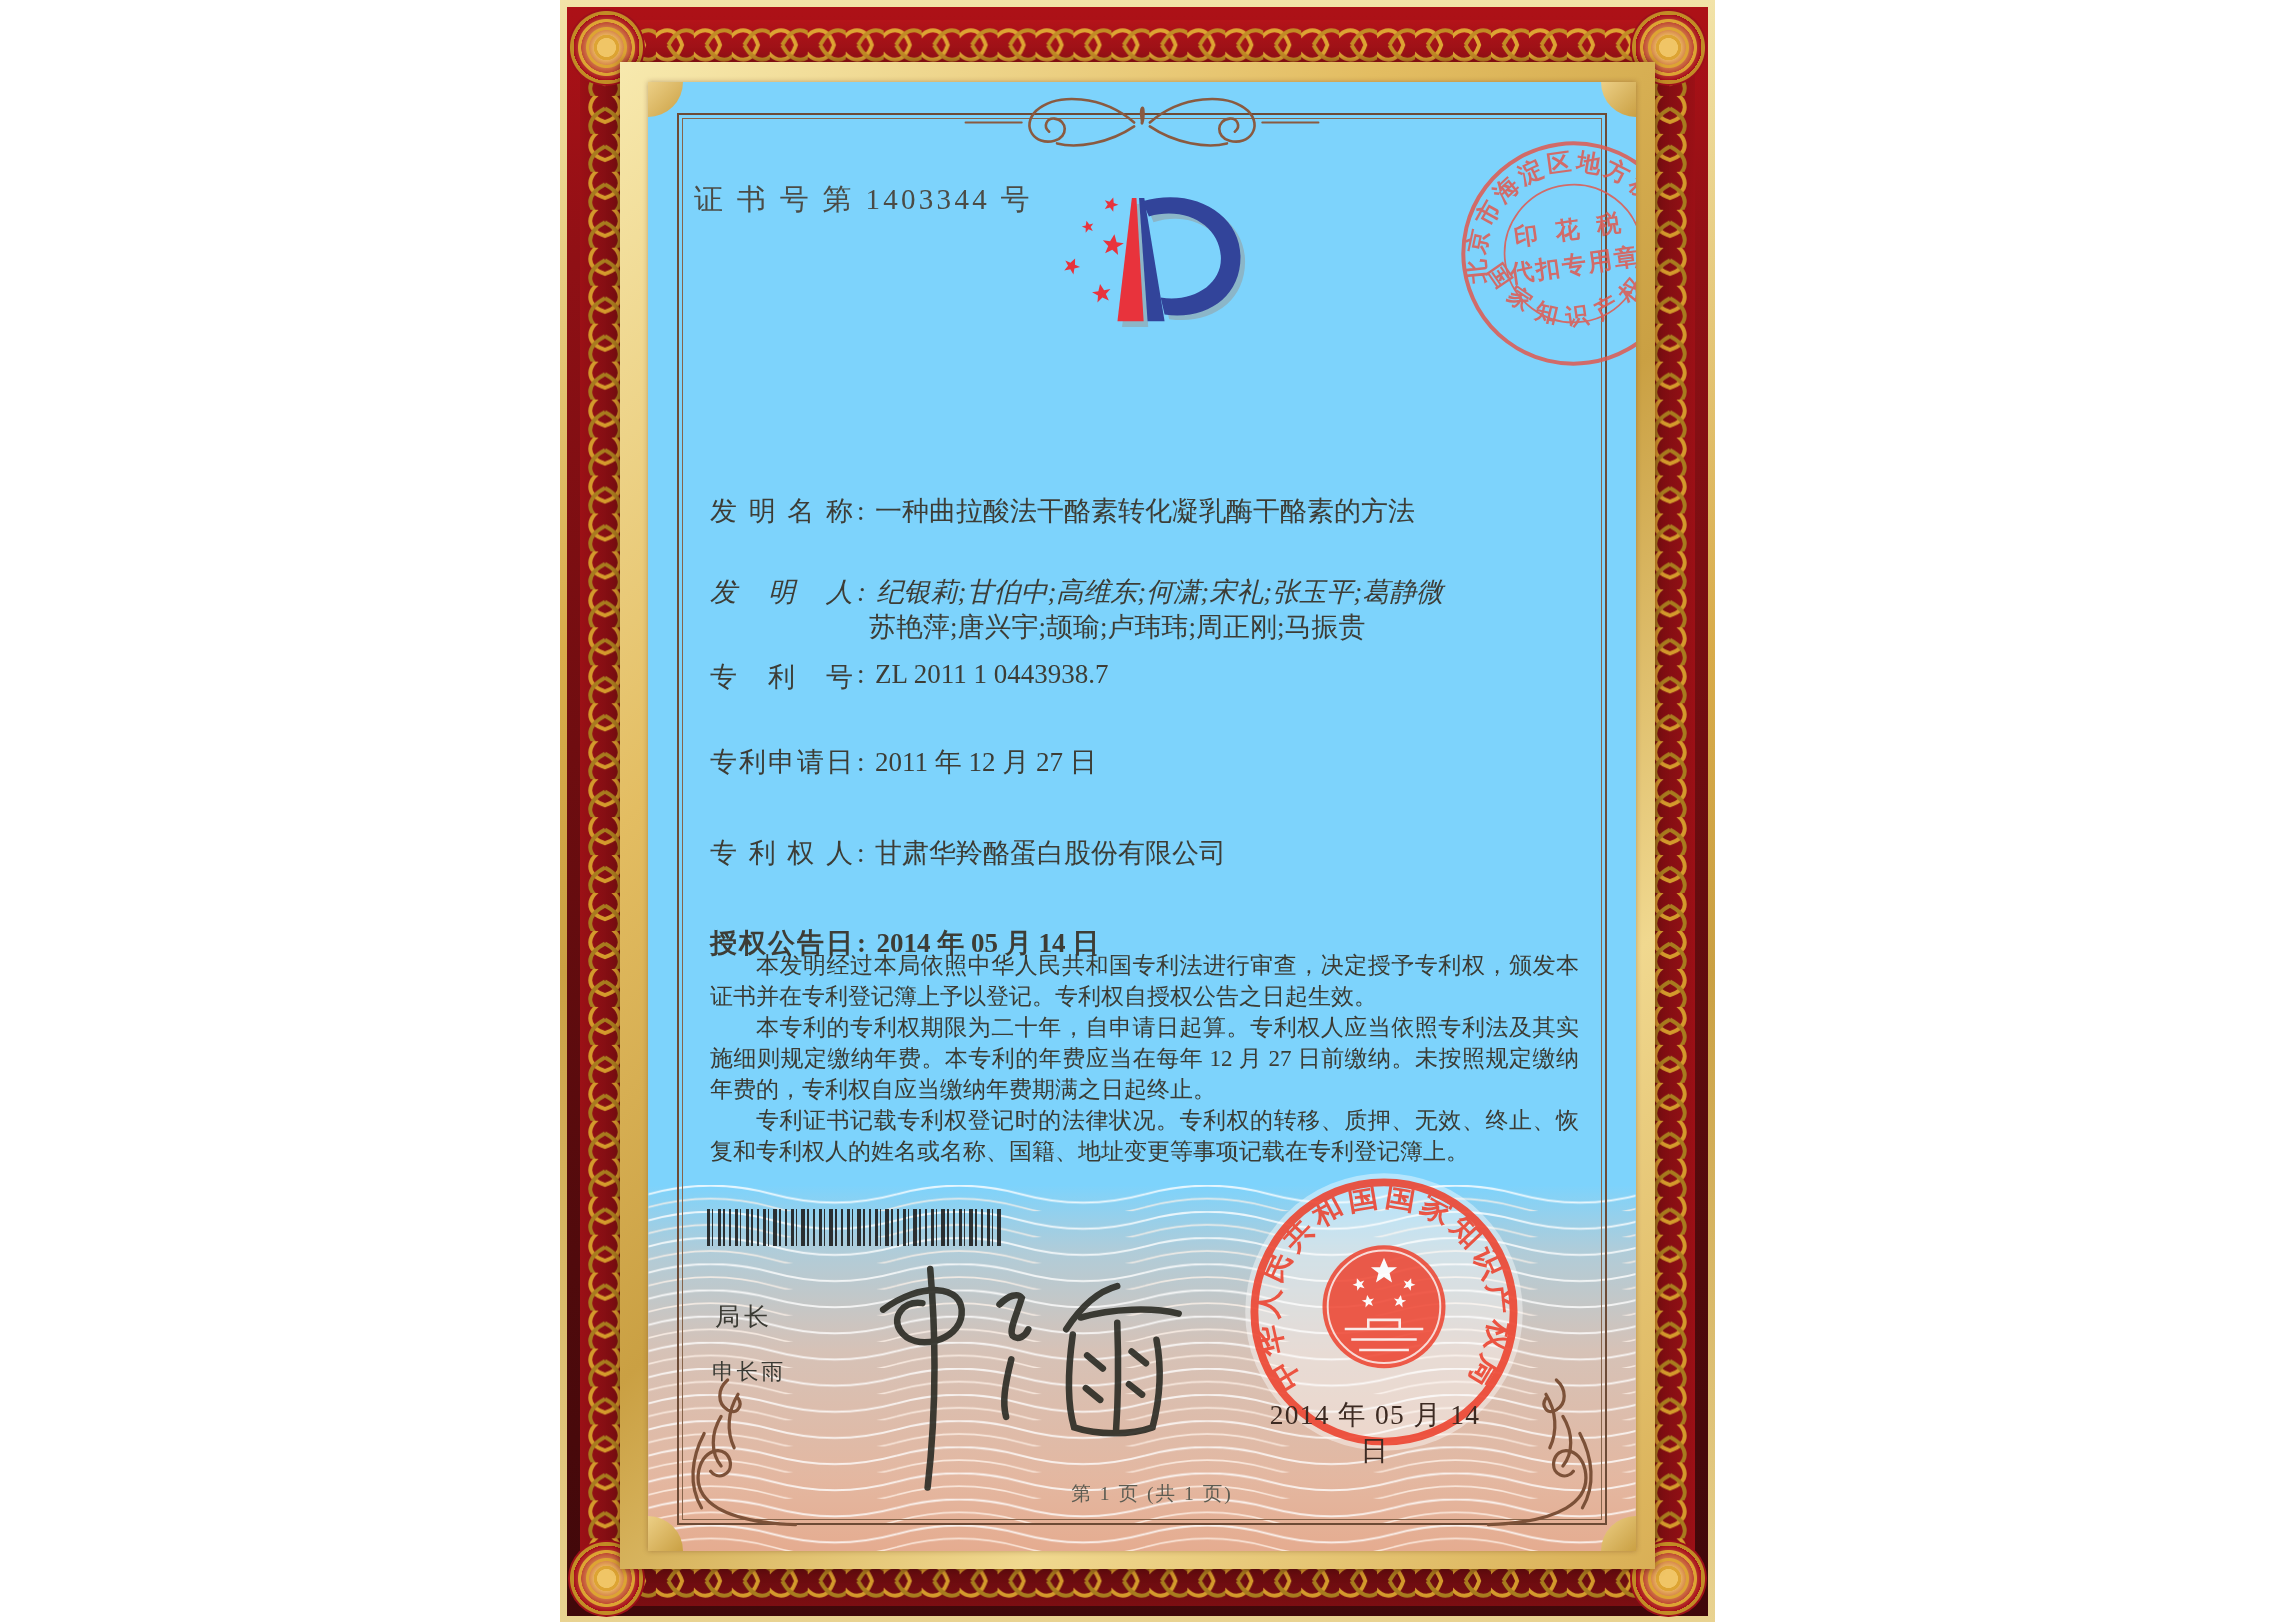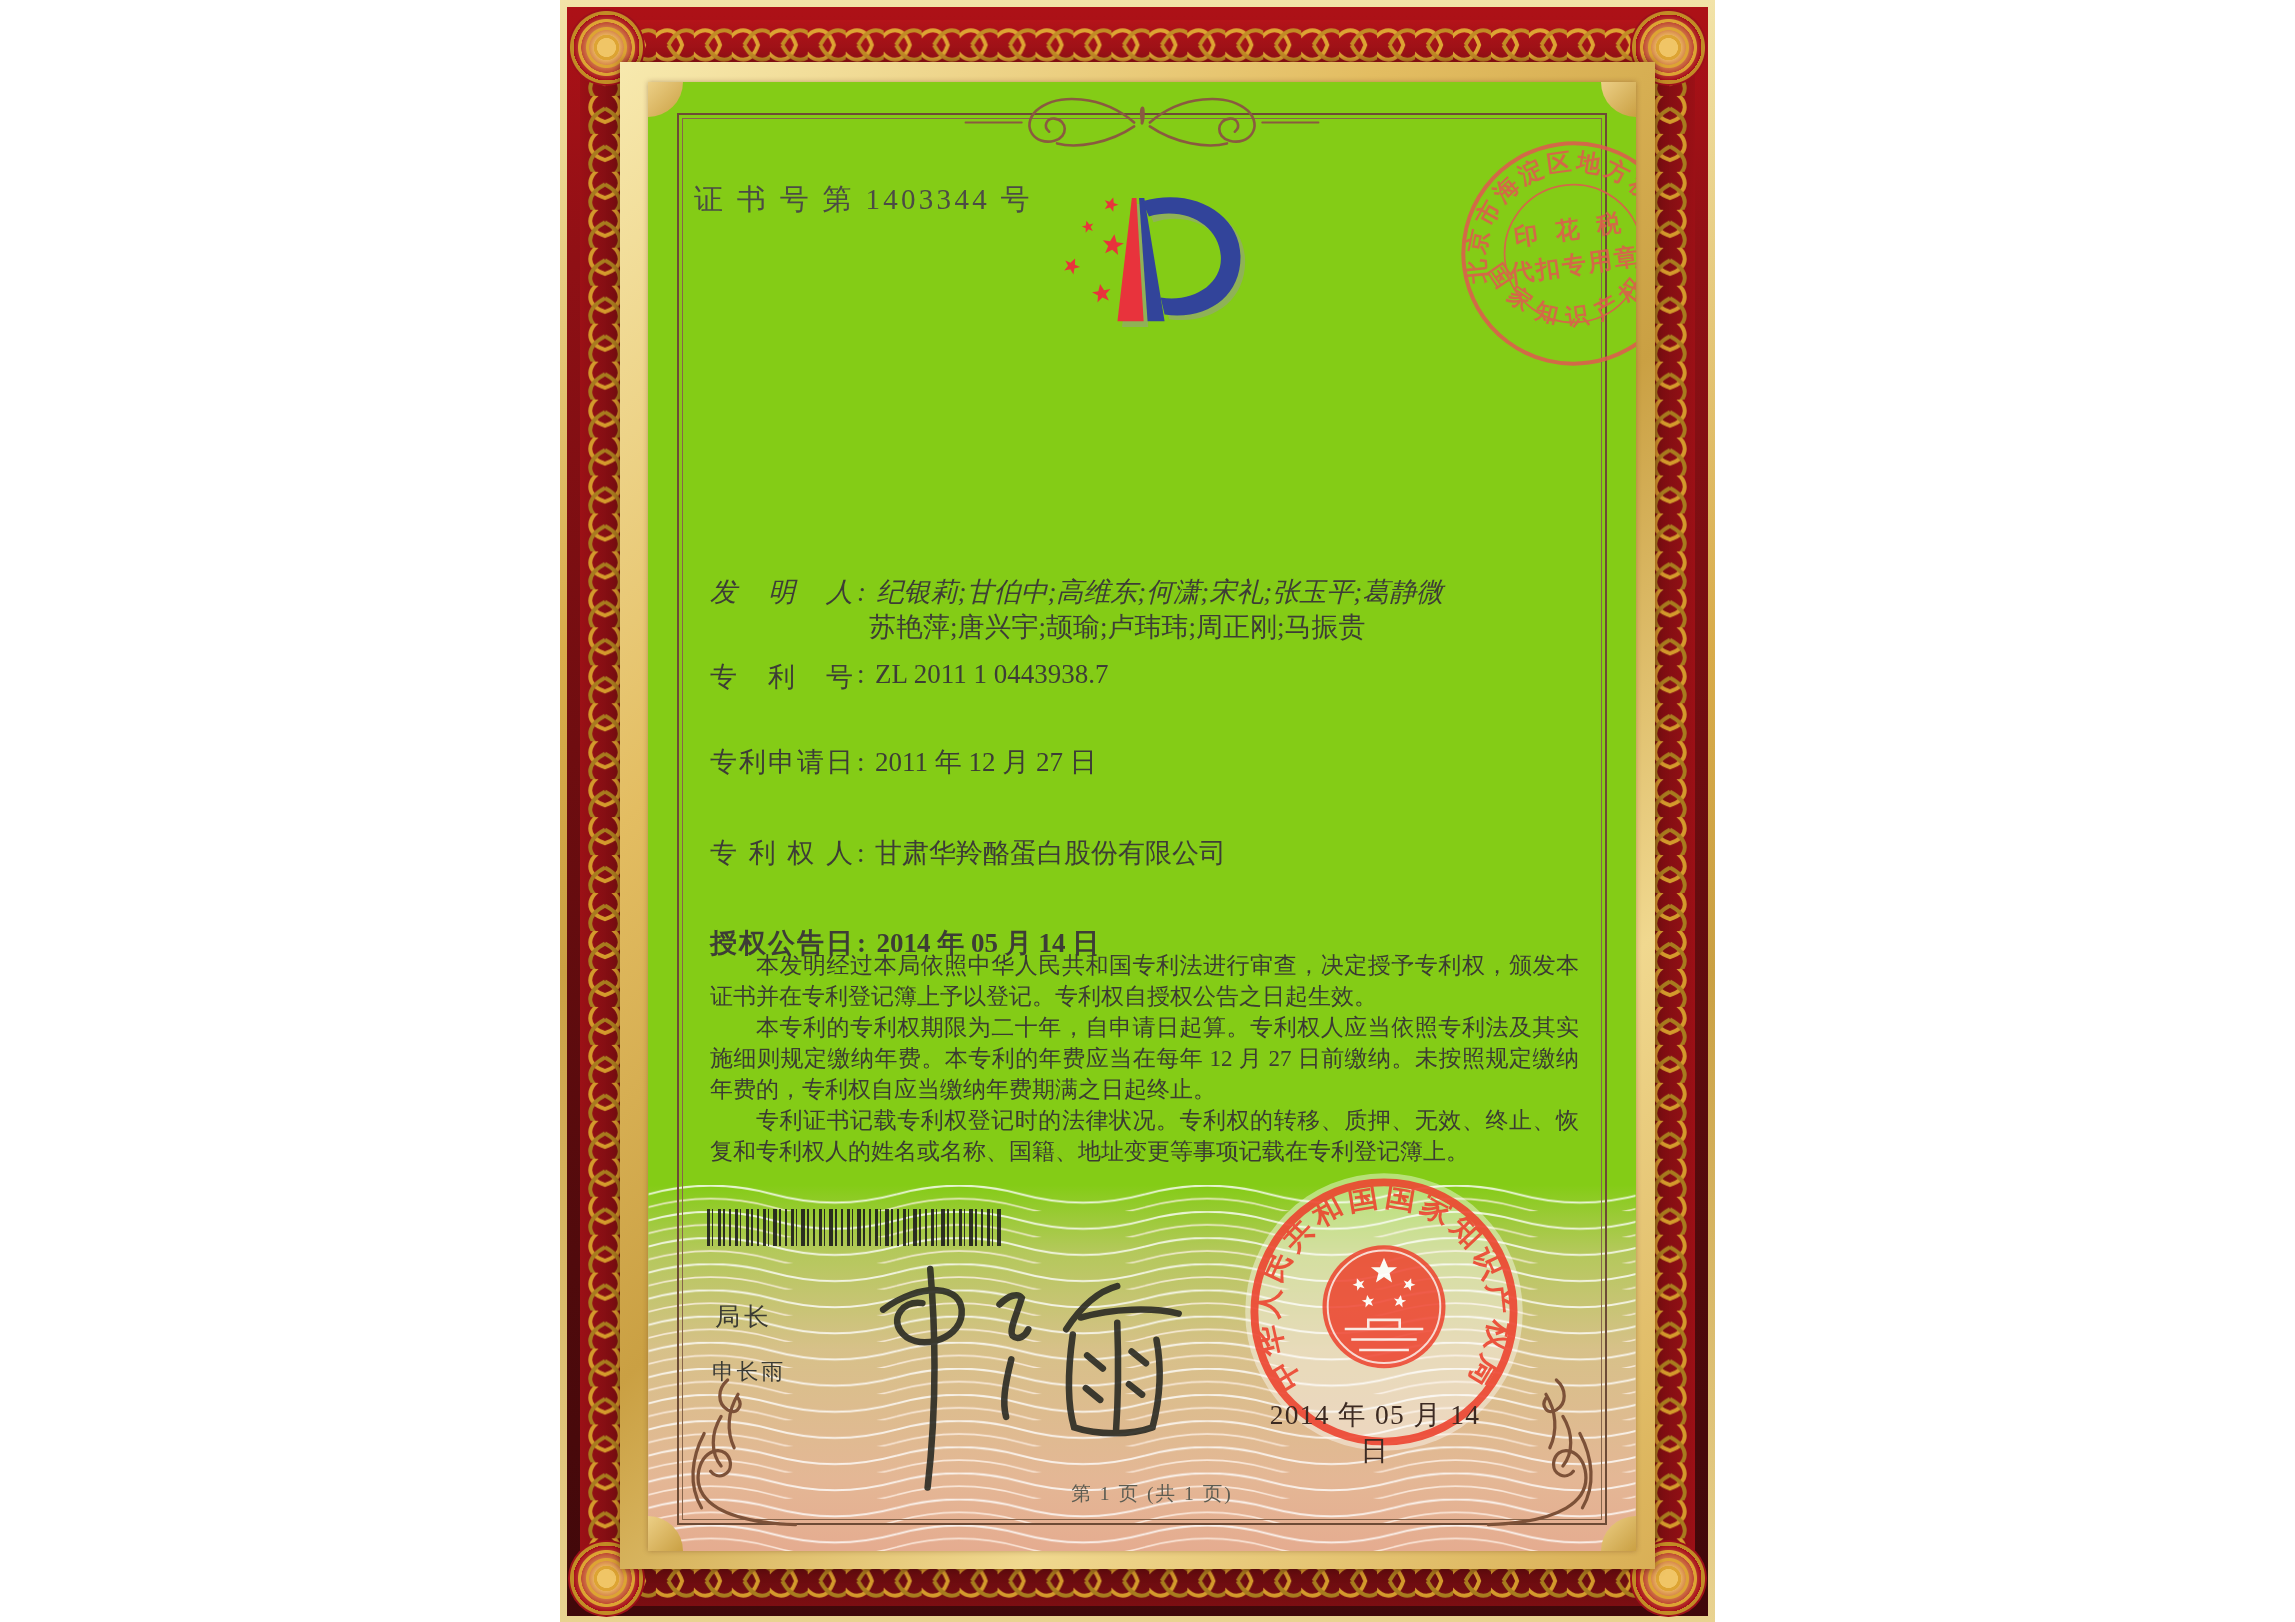--- a/index.html
+++ b/index.html
@@ -20,21 +20,21 @@
   .knob{position:absolute;width:77px;height:77px;border-radius:50%;
      background:
        radial-gradient(circle,rgba(0,0,0,0) 0 9.2px,#dda433 9.8px 12.4px,rgba(0,0,0,0) 13px 17px,
          #dda433 17.7px 20px,rgba(0,0,0,0) 21px 25px,#dda433 25.5px 28px,rgba(0,0,0,0) 29px 33px,#c28c25 33px 36px,rgba(0,0,0,0) 37px),
        radial-gradient(circle,#f0c566 0 18%,#a8101c 60%,#7c0e12 100%);}
   .knob.tl{left:7.9px;top:9.2px;} .knob.tr{right:7.9px;top:9.2px;}
   .knob.bl{left:7.9px;bottom:6.5px;} .knob.br{right:7.9px;bottom:6.5px;}
   .gold-band{position:absolute;left:60px;top:62px;right:60px;bottom:54px;
      background:linear-gradient(135deg,#f7e9ae 0%,#e3bd62 30%,#caa043 52%,#f0d88f 75%,#d9af55 100%);
      box-shadow:0 0 9.2px rgba(60,10,8,.55);}
-  .paper{position:absolute;left:88px;top:82px;width:988px;height:1469px;background:#84cc16;overflow:hidden;
+  .paper{position:absolute;left:88px;top:82px;width:988px;height:1469px;background:#7dd3fc;overflow:hidden;
      box-shadow:0 0 5.2px rgba(90,40,20,.35);}
   .scallop{position:absolute;width:35px;height:35px;background:linear-gradient(135deg,#eccf86,#caa043);}
   .sc-tl{left:0;top:0;border-bottom-right-radius:100%;}
   .sc-tr{right:0;top:0;border-bottom-left-radius:100%;}
   .sc-bl{left:0;bottom:0;border-top-right-radius:100%;}
   .sc-br{right:0;bottom:0;border-top-left-radius:100%;}
 
   
   .guilloche{position:absolute;left:0;right:0;top:1103px;bottom:0;
      background:linear-gradient(180deg,rgba(240,199,178,0) 0%,rgba(238,196,174,.45) 18%,
@@ -199,20 +199,23 @@
         <use href="#lstar" transform="translate(93,92) scale(1.7) rotate(8)"></use>
         <use href="#lstar" transform="translate(30,124) scale(1.3) rotate(24)"></use>
         <use href="#lstar" transform="translate(76,166) scale(1.5) rotate(-10)"></use>
       </g>
       <path d="M122,20 L129,20 L140,208 L100,208 Z" fill="#e8333c"></path>
       <path d="M133,20 L141,20 L172,208 L146,208 Z" fill="#32449a"></path>
       <path d="M138,25 C215,2 288,44 288,110 C288,172 235,207 172,198 L166,172 C215,180 260,152 258,110 C256,62 205,32 148,48 Z" fill="#32449a"></path>
     </svg>
 
 
+    <div class="field f1">
+      <span class="flabel">发 明 名 称</span><span class="colon">:</span><span class="fvalue">一种曲拉酸法干酪素转化凝乳酶干酪素的方法</span>
+    </div>
     <div class="field f2">
       <span class="flabel">发 明 人</span><span class="colon">:</span><span class="fvalue">纪银莉;甘伯中;高维东;何潇;宋礼;张玉平;葛静微</span>
     </div>
     <div class="field f2b">苏艳萍;唐兴宇;颉瑜;卢玮玮;周正刚;马振贵</div>
     <div class="field f3">
       <span class="flabel">专 利 号</span><span class="colon">:</span><span class="fvalue">ZL 2011 1 0443938.7</span>
     </div>
     <div class="field f4">
       <span class="flabel">专利申请日</span><span class="colon">:</span><span class="fvalue">2011 年 12 月 27 日</span>
     </div>

